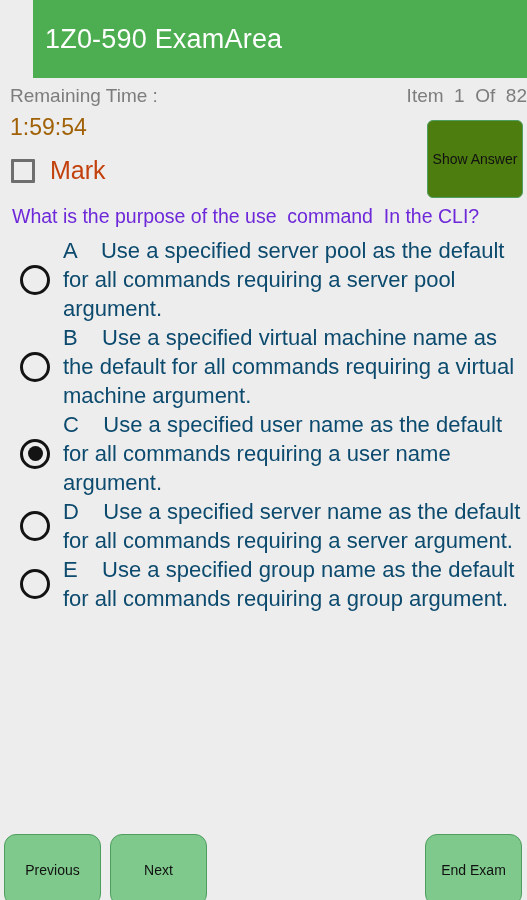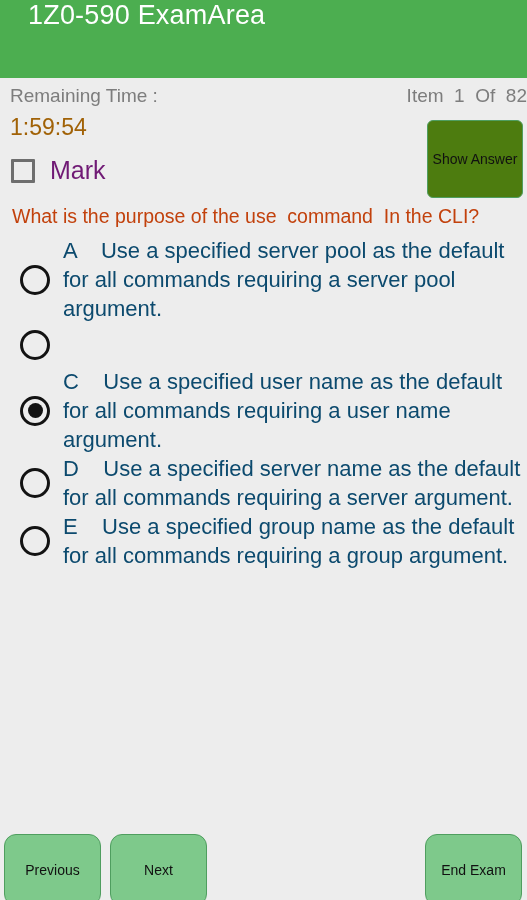--- a/index.html
+++ b/index.html
@@ -14,23 +14,24 @@
     overflow: hidden;
     position: relative;
     -webkit-font-smoothing: antialiased;
   }
 
   
   .appbar {
     height: 78px;
     background: #4cae50;
     display: flex;
-    align-items: flex-start;
-    padding: 0 28px;
-    box-sizing: border-box;
+    align-items: center;
+    padding: 0 12px;
+    box-sizing: border-box;
+    margin-left: 33px;
   }
   .appbar-title {
     color: #ffffff;
     font-size: 27px;
     font-weight: 400;
     letter-spacing: 0.2px;
     white-space: nowrap;
   }
 
   
@@ -74,21 +75,21 @@
   .checkbox {
     width: 24px;
     height: 24px;
     border: 3px solid #6e6e6e;
     background: transparent;
     box-sizing: border-box;
     border-radius: 1px;
   }
   .mark-label {
     font-size: 25px;
-    color: #701a75;
+    color: #c2410c;
     margin-left: 15px;
     white-space: pre;
   }
   .show-answer {
     position: absolute;
     right: 4px;
     top: 6px;
     width: 96px;
     height: 78px;
     background: #4d7c0f;
@@ -101,21 +102,21 @@
     color: #111111;
     cursor: pointer;
     box-sizing: border-box;
     white-space: nowrap;
   }
 
   
   .question {
     padding: 0 10px 0 12px;
     font-size: 19.5px;
-    color: #c2410c;
+    color: #6d28d9;
     line-height: 24px;
     white-space: pre-wrap;
     box-sizing: border-box;
   }
 
   
   .options {
     margin-top: 8px;
     padding: 0 6px 0 0;
   }
@@ -217,20 +218,21 @@
 
 <div class="options">
 
   <div class="option">
     <div class="radio"></div>
     <div class="option-text">A    Use a specified server pool as the default for all commands requiring a server pool argument.</div>
   </div>
 
   <div class="option">
     <div class="radio"></div>
+    <div class="option-text">B    Use a specified virtual machine name as the default for all commands requiring a virtual machine argument.</div>
   </div>
 
   <div class="option">
     <div class="radio checked"></div>
     <div class="option-text">C    Use a specified user name as the default for all commands requiring a user name argument.</div>
   </div>
 
   <div class="option">
     <div class="radio"></div>
     <div class="option-text">D    Use a specified server name as the default for all commands requiring a server argument.</div>

